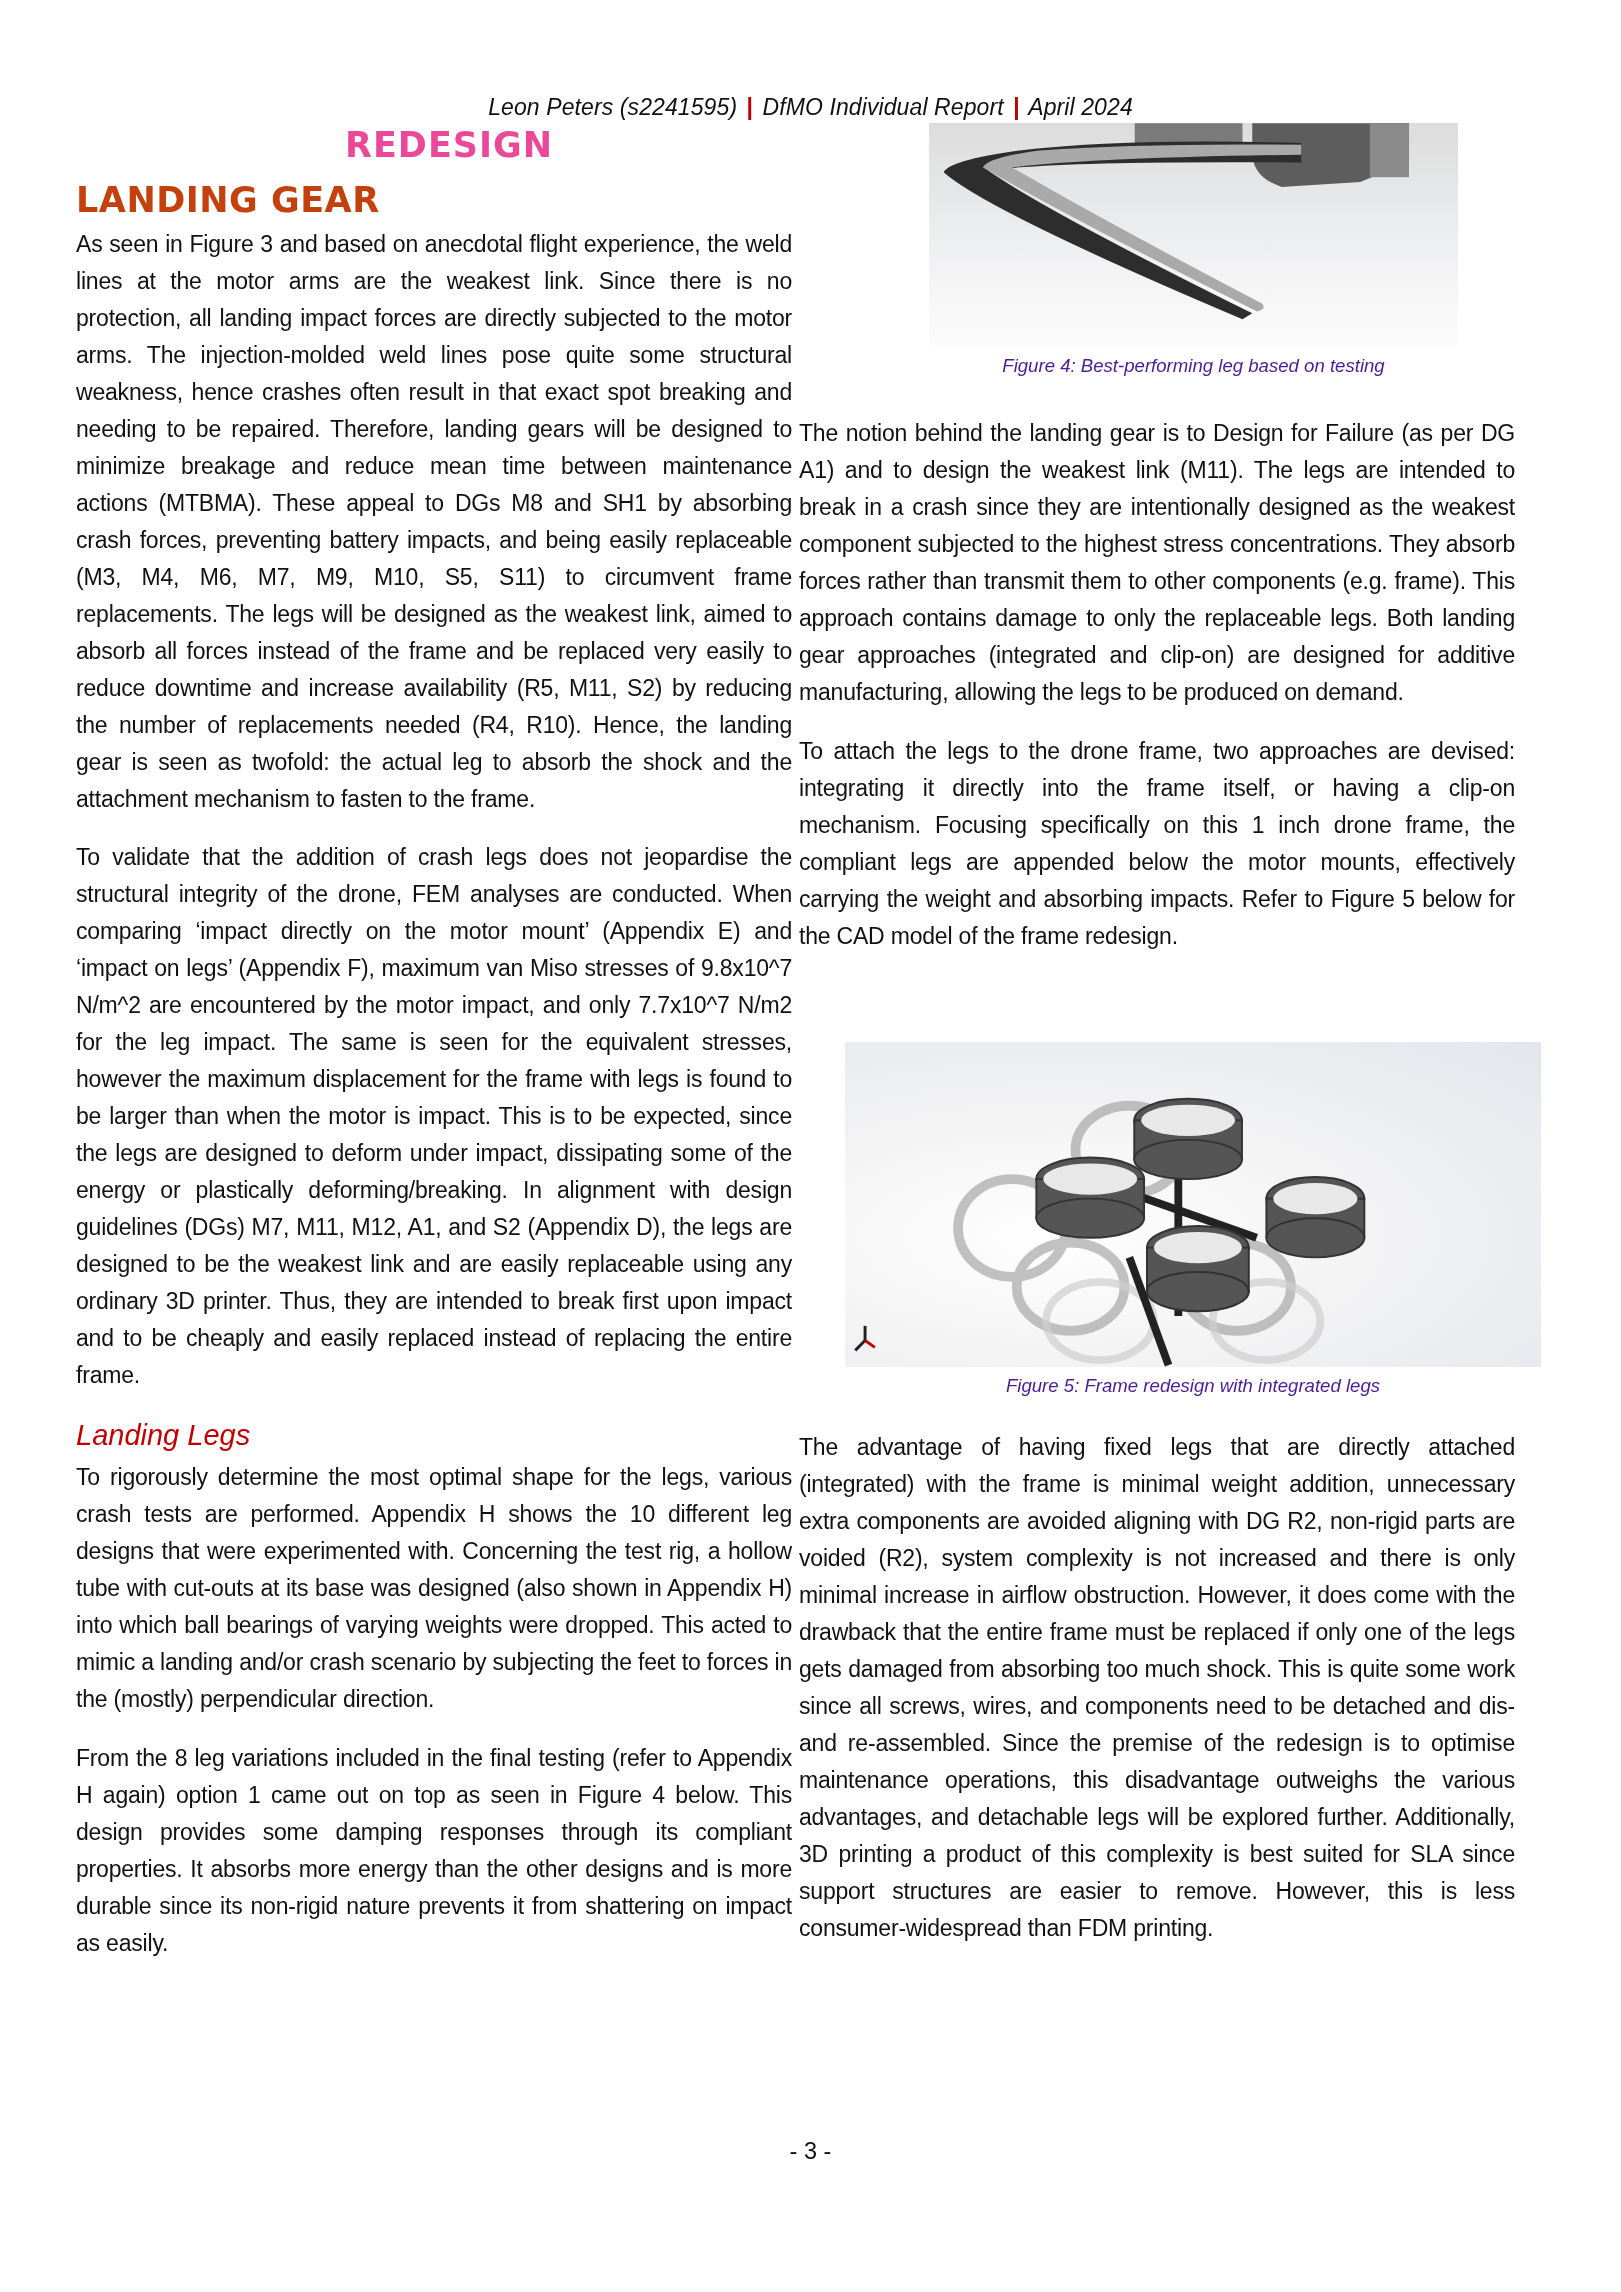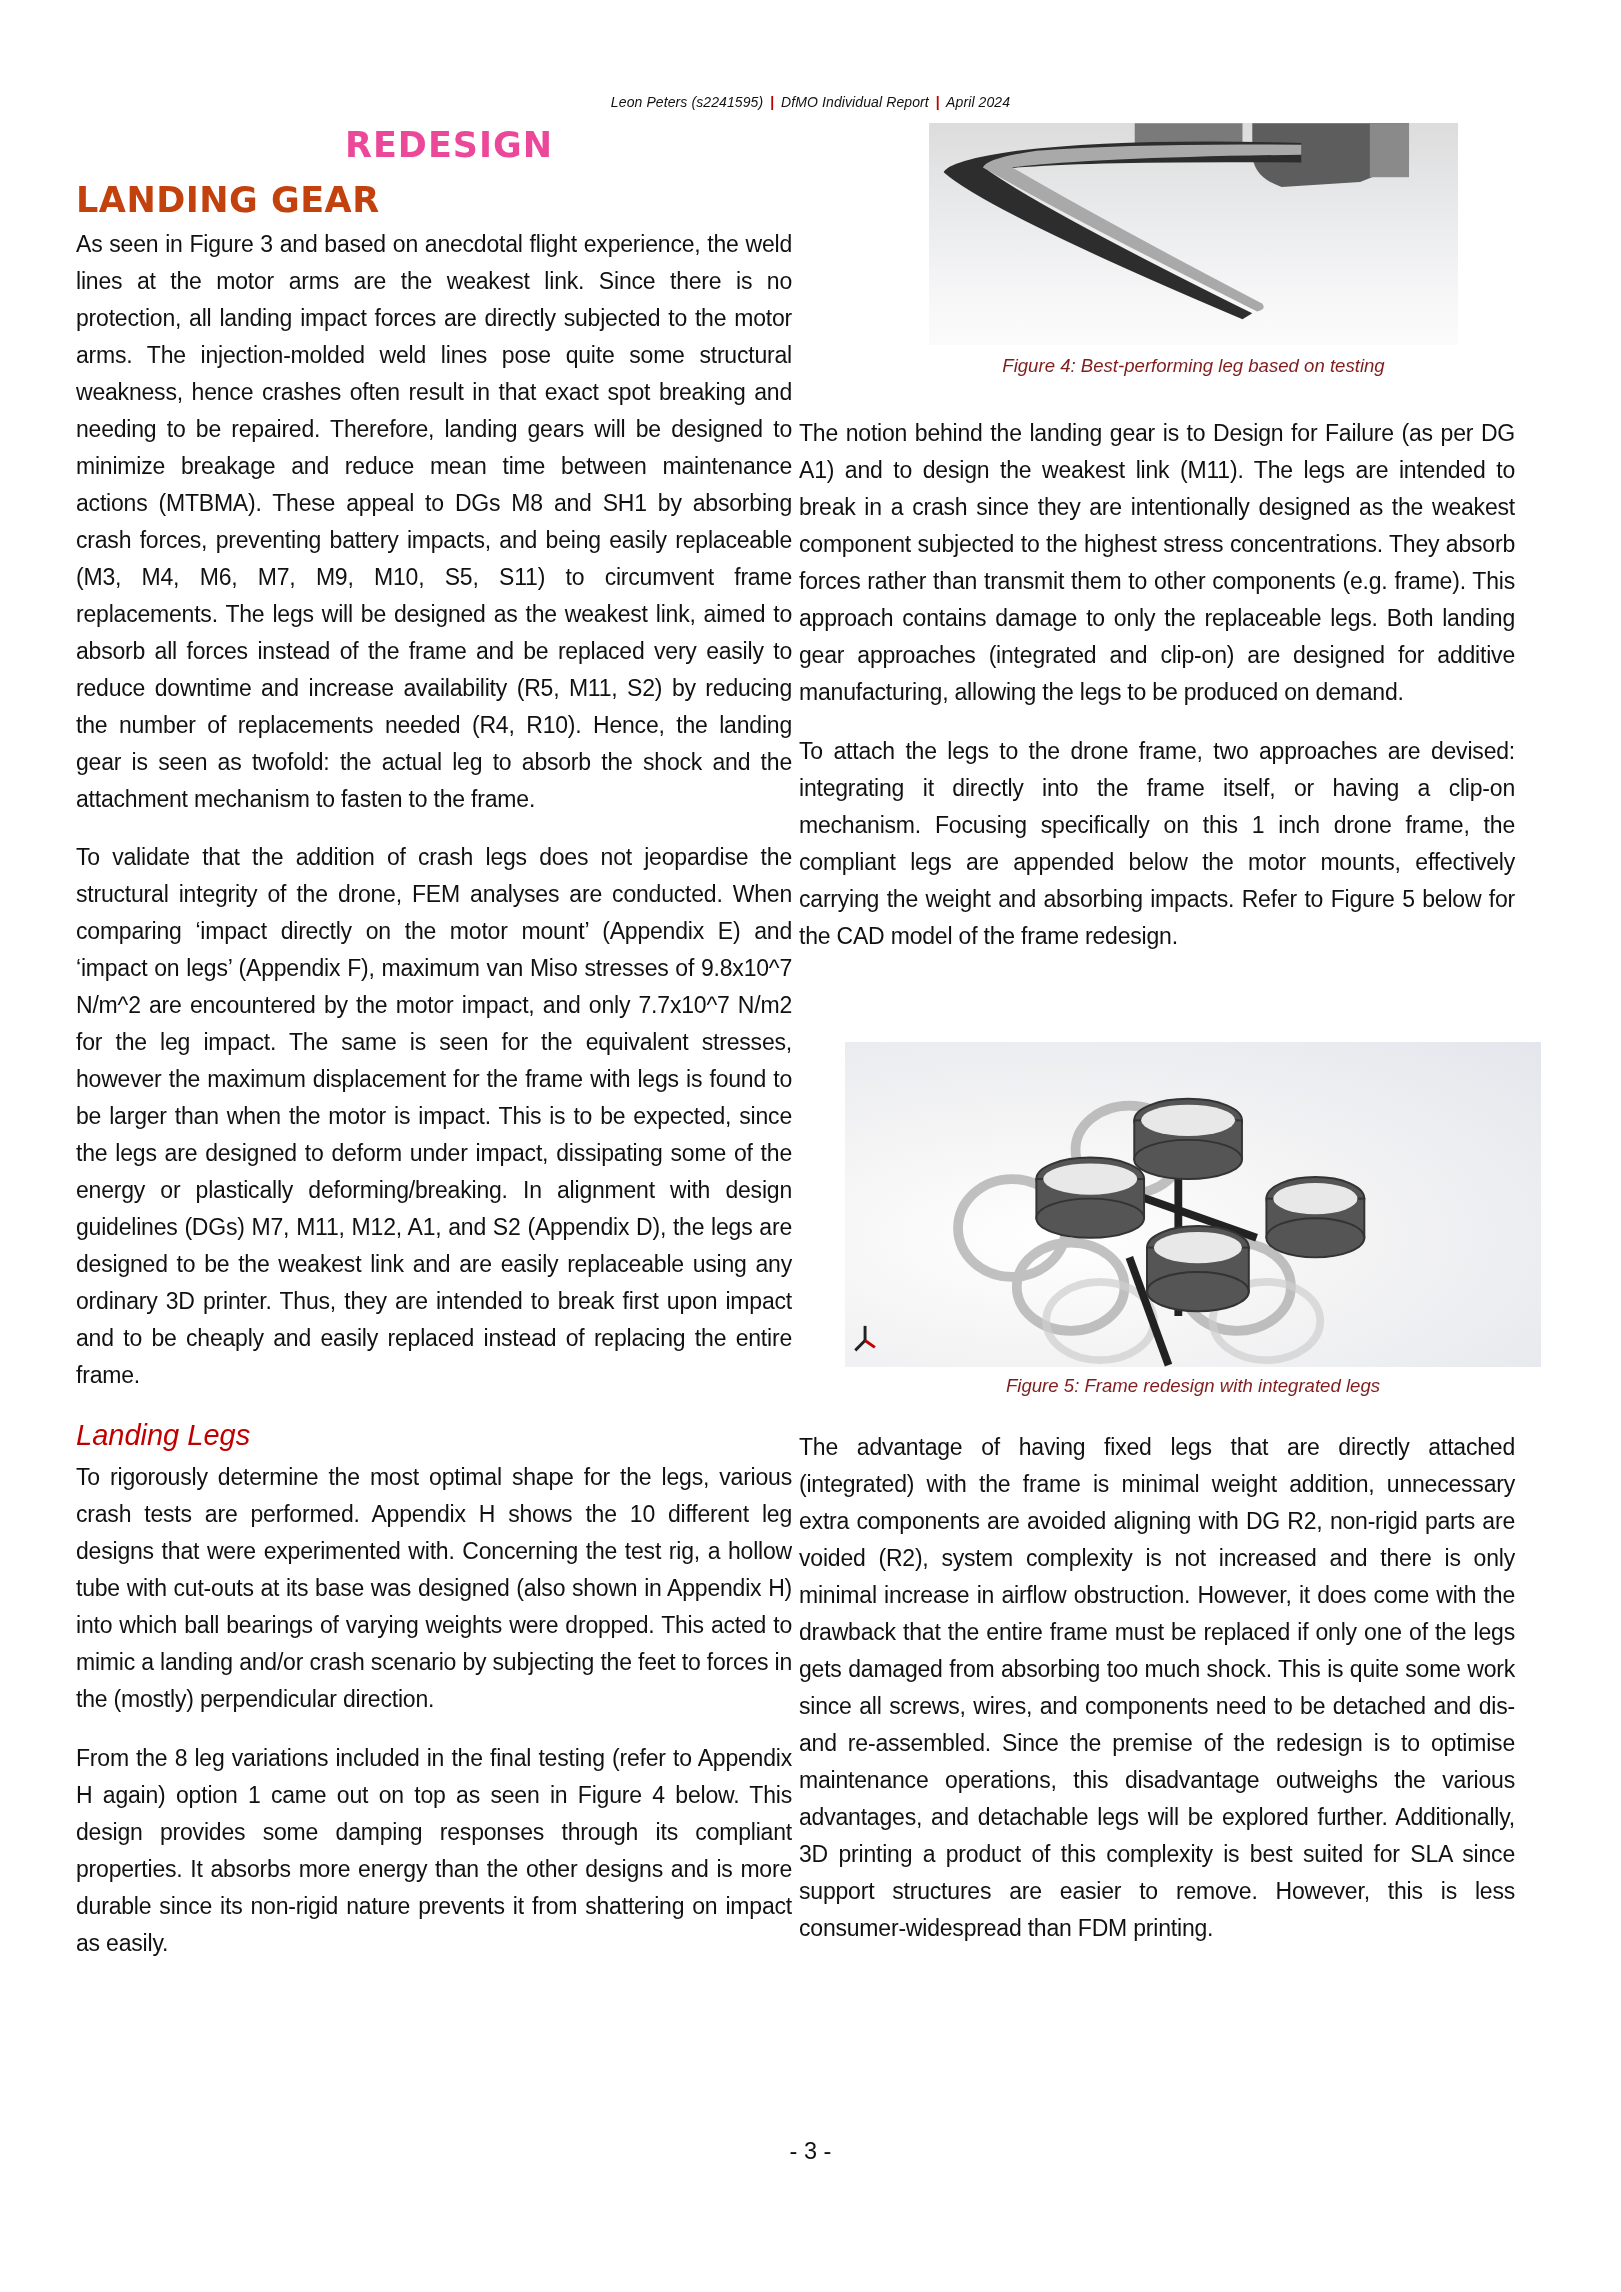--- a/index.html
+++ b/index.html
@@ -1,36 +1,36 @@
 <!DOCTYPE html>
 <html><head>
 <meta charset="utf-8">
 <style>
   html, body { margin: 0; padding: 0; background: #ffffff; }
   body { width: 1621px; height: 2293px; position: relative; overflow: hidden;
          font-family: "Liberation Sans", sans-serif; color: #111; }
   .header { position: absolute; top: 94px; left: 0; width: 1621px; text-align: center;
-            font-style: italic; font-size: 14px; color: #111; letter-spacing: 0.1px; }
+            font-style: italic; font-size: 23px; color: #111; letter-spacing: 0.1px; }
   .header .sep { color: #c00000; font-style: normal; font-weight: bold; padding: 0 2.9px; }
   .col { position: absolute; }
   .col-left { left: 76px; top: 125px; width: 716px; }
   .col-right { left: 799px; top: 118px; width: 716px; margin-top: 13px; }
   .title-redesign { position: absolute; left: 345px; top: 125px; font-size: 35px; font-weight: bold;
                     color: #ec4899; letter-spacing: 1px; font-family: "DejaVu Sans", sans-serif; }
   .h1 { font-family: "DejaVu Sans", sans-serif; font-size: 35px; font-weight: bold; color: #c2410c;
         margin: 54px 0 3.9px 0; letter-spacing: 0.5px; line-height: 43px; }
   .h2 { font-style: italic; font-size: 29px; color: #c00000; margin: 15.7px 0 3.9px 0; line-height: 39px; }
   p.body { font-size: 23px; line-height: 37px; text-align: justify; margin: 0 0 21.6px 0;
            font-family: "Liberation Sans", sans-serif; letter-spacing: -0.2px; }
   .fig { position: absolute; overflow: hidden; }
   .fig4 { left: 929px; top: 123px; width: 529px; height: 222px;
           background: linear-gradient(180deg, #dcdcdc 0%, #e9eaec 40%, #f7f7f8 80%, #fbfbfb 100%); }
   .fig5 { left: 845px; top: 1042px; width: 696px; height: 325px;
           background: radial-gradient(ellipse at 30% 60%, #ffffff 0%, #f3f3f4 45%, #e3e6ec 100%); }
-  .caption { position: absolute; font-style: italic; font-size: 18.6px; color: #7f1d1d; text-align: center; }
+  .caption { position: absolute; font-style: italic; font-size: 18.6px; color: #4c1d95; text-align: center; }
   .cap4 { left: 929px; top: 355px; width: 529px; }
   .cap5 { left: 845px; top: 1375px; width: 696px; }
   .page-num { position: absolute; top: 2138px; left: 0; width: 1621px; text-align: center; font-size: 23.5px; }
 </style>
 </head>
 <body>
 
 <div class="header">
   <span>Leon Peters (s2241595)</span>
   <span class="sep">|</span>

